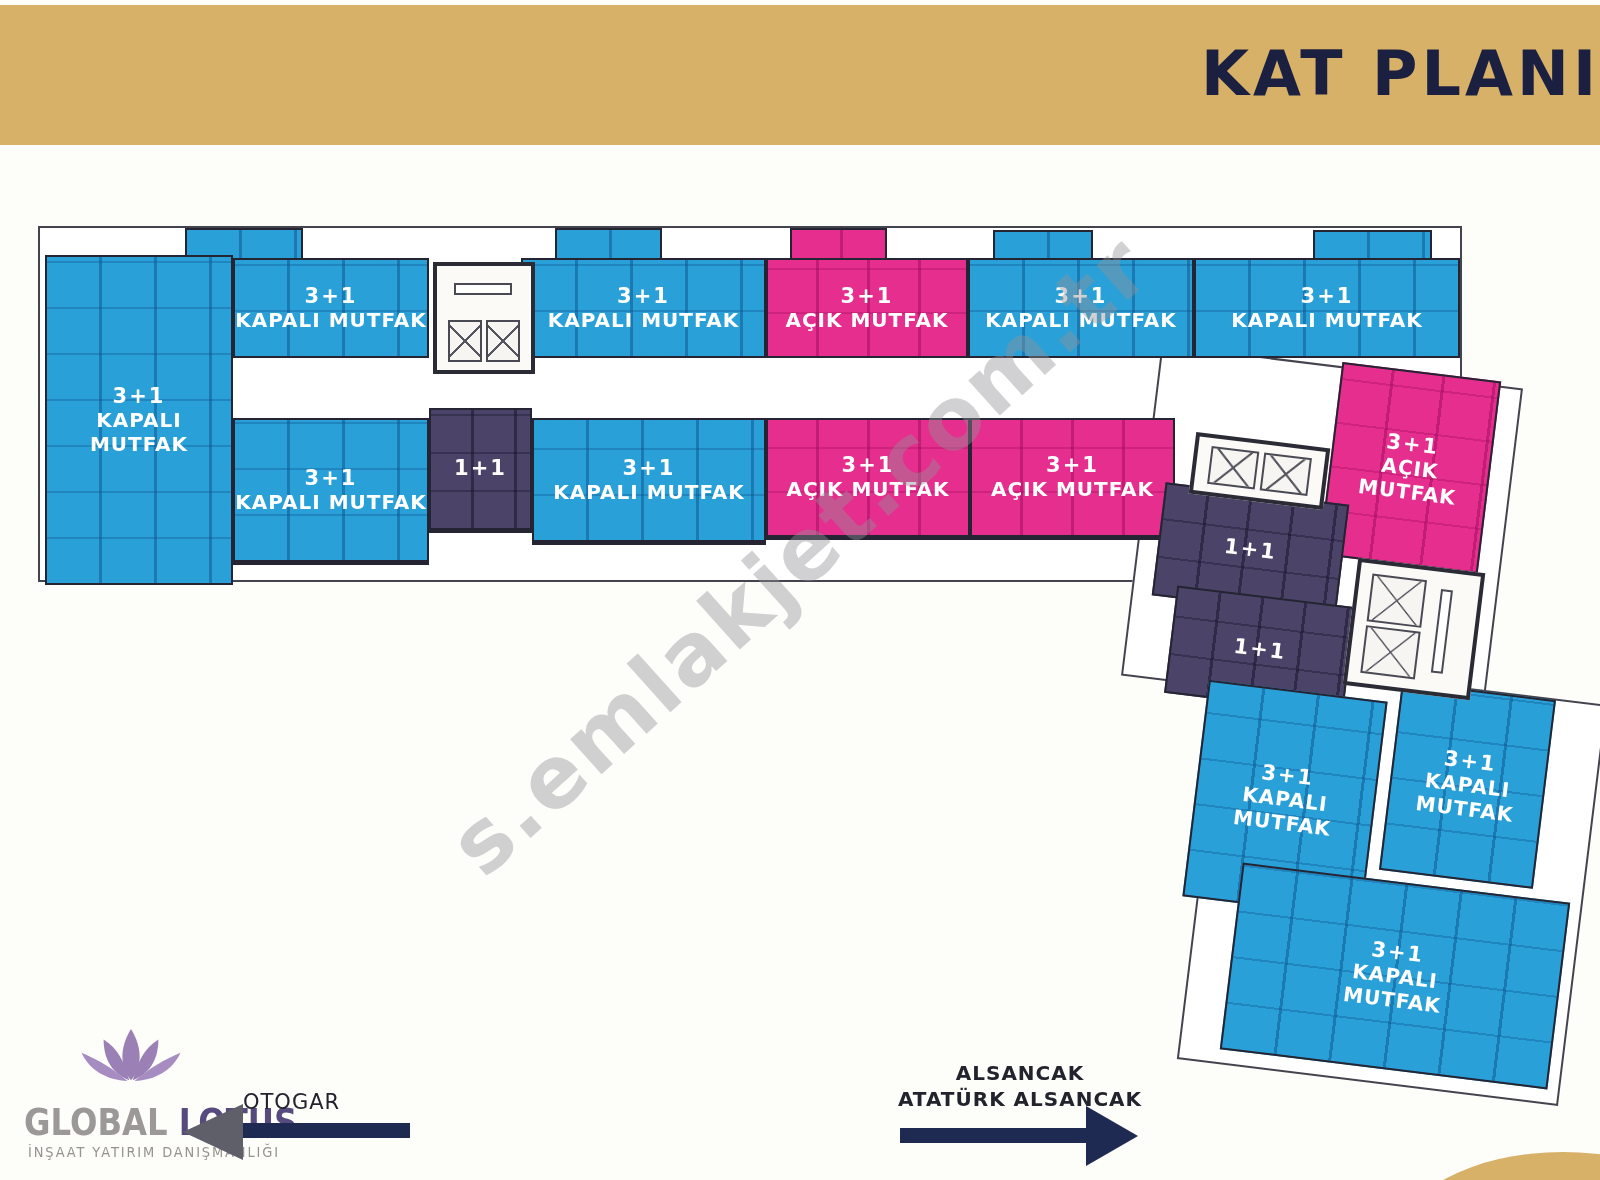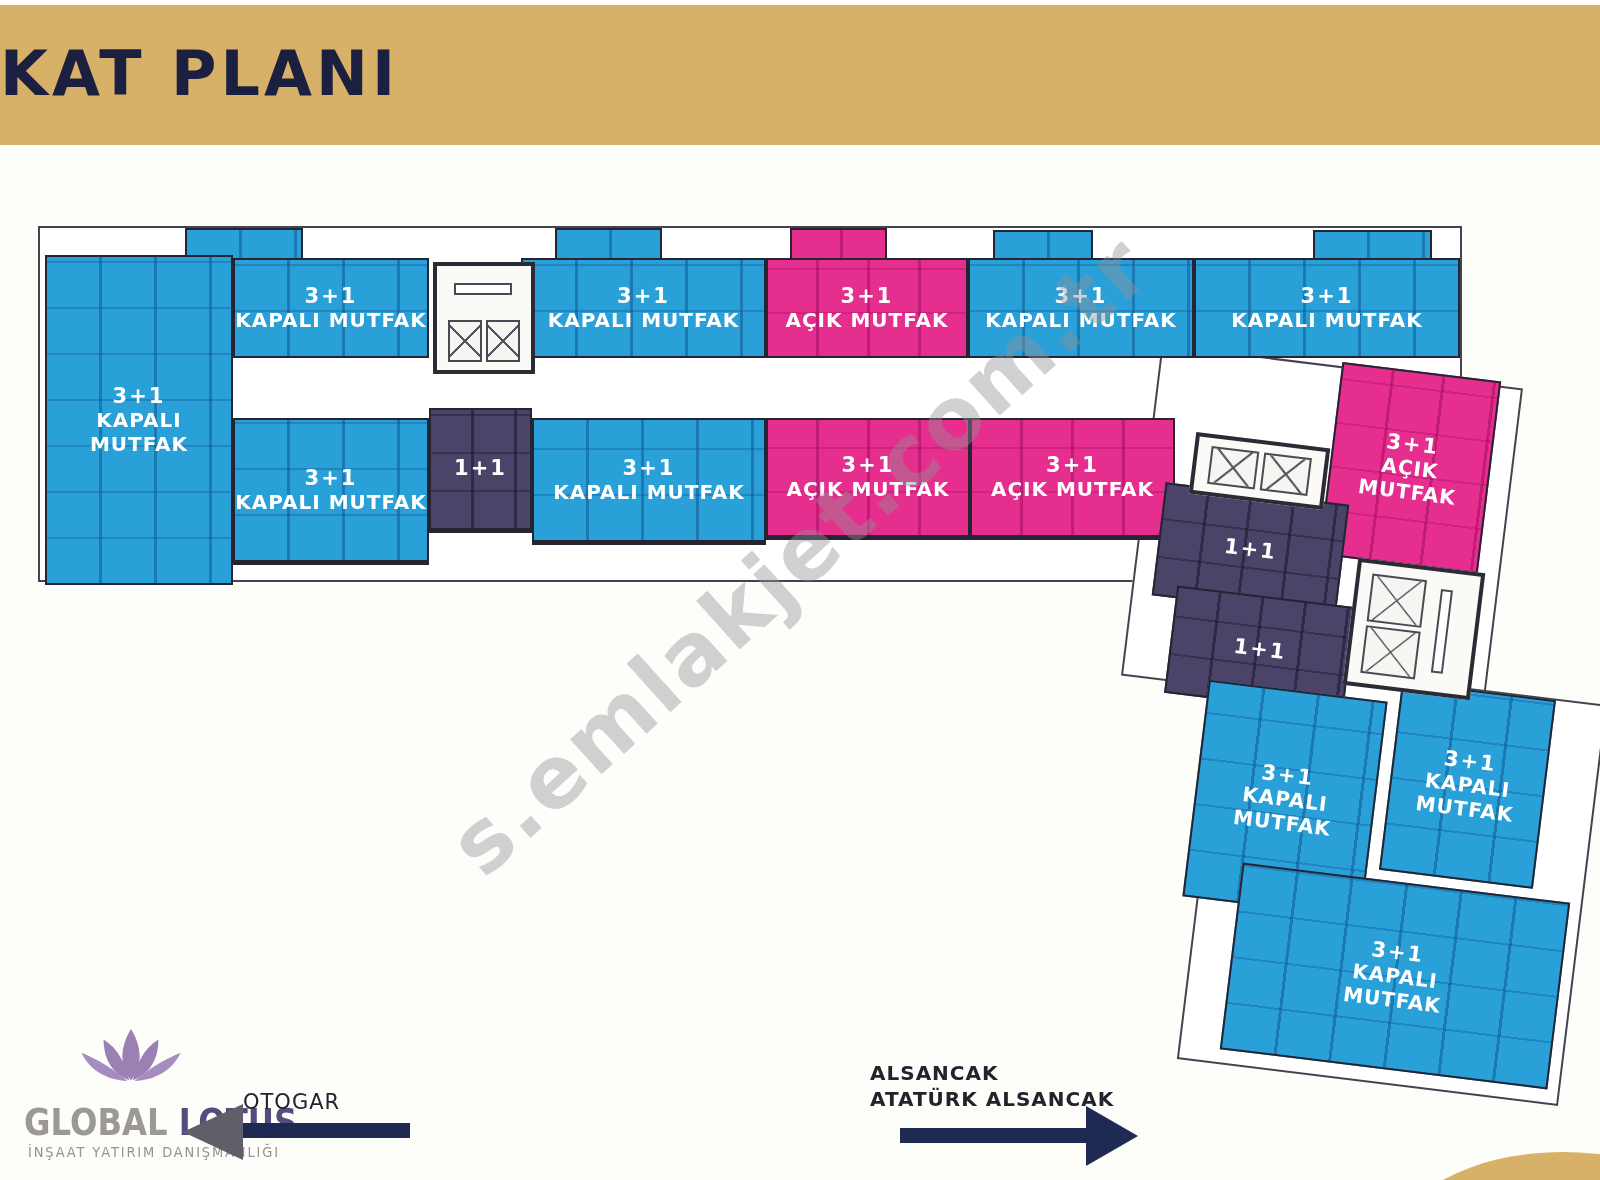--- a/index.html
+++ b/index.html
@@ -2,21 +2,21 @@
 <html><head>
 <meta charset="utf-8">
 <style>
   html,body{margin:0;padding:0;}
   body{width:1600px;height:1180px;background:#fdfdfa;overflow:hidden;
        font-family:"DejaVu Sans","Liberation Sans",sans-serif;}
   #stage{position:relative;width:1600px;height:1180px;}
 
   
   .header{position:absolute;left:0;top:5px;width:1600px;height:140px;background:#d8b169;}
-  .header-title{width:100%;line-height:138px;text-align:left;font-size:62px;font-weight:bold;
+  .header-title{width:100%;line-height:138px;text-align:right;font-size:62px;font-weight:bold;
                 color:#1b2040;letter-spacing:4px;}
 
   
   .outline{position:absolute;background:#ffffff;border:2px solid #44444f;z-index:1;}
   .o1{left:38px;top:226px;width:1420px;height:352px;}
   .o2{left:1140px;top:365px;width:360px;height:330px;transform:rotate(7deg);}
   .o3{left:1200px;top:680px;width:380px;height:400px;transform:rotate(7deg);}
 
   
   .unit{position:absolute;z-index:10;border:2px solid #242433;box-sizing:border-box;
@@ -85,21 +85,21 @@
   .tagline{position:absolute;left:28px;top:1144px;z-index:20;font-size:14px;color:#969290;
            letter-spacing:2px;white-space:nowrap;transform:scaleX(.93);transform-origin:left top;}
 
   .dir-label{position:absolute;z-index:21;font-size:21px;font-weight:normal;color:#23232e;letter-spacing:1px;}
   .otogar-label{left:243px;top:1090px;}
   .arrow-bar{position:absolute;z-index:21;background:#1e2a52;height:15px;}
   .otogar-bar{left:240px;top:1123px;width:170px;}
   .arrow-head{position:absolute;z-index:22;width:0;height:0;}
   .otogar-head{left:183px;top:1104px;border-right:60px solid #5f5f6a;
                border-top:28px solid transparent;border-bottom:28px solid transparent;}
-  .alsancak{position:absolute;left:870px;top:1060px;width:300px;z-index:21;
+  .alsancak{position:absolute;left:870px;top:1060px;width:300px;z-index:21;text-align:center;
             font-size:20px;font-weight:bold;color:#23232e;line-height:1.3;letter-spacing:1px;}
   .als-bar{left:900px;top:1128px;width:186px;}
   .als-head{left:1086px;top:1106px;border-left:52px solid #1e2a52;
             border-top:30px solid transparent;border-bottom:30px solid transparent;}
 
   .gold-ellipse{position:absolute;left:1398px;top:1152px;width:330px;height:180px;
                 border-radius:50%;background:#d8b169;z-index:5;}
 </style>
 </head>
 <body>

